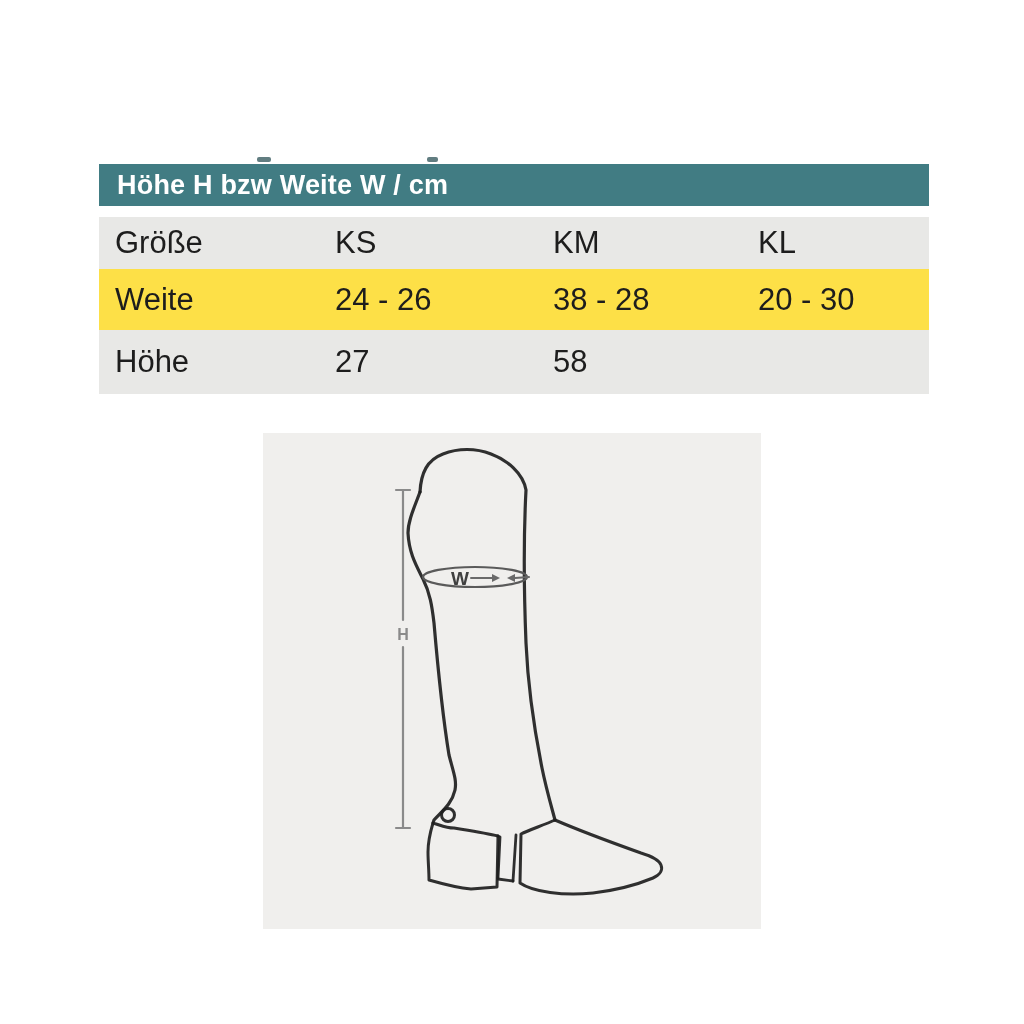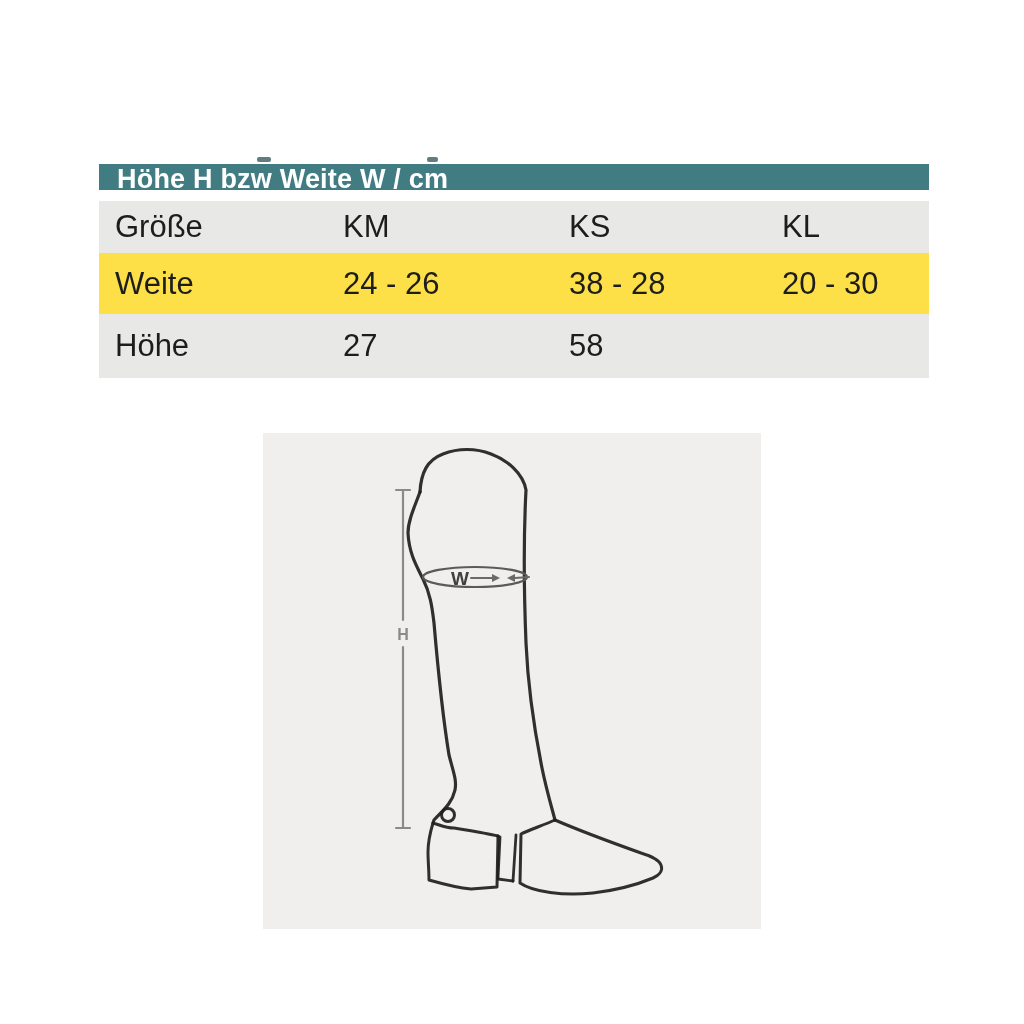--- a/index.html
+++ b/index.html
@@ -18,42 +18,42 @@
     width: 1024px; height: 1024px;
   }
   
   .size-table {
     position: absolute;
     left: 99px;
     top: 164px;
     width: 830px;
   }
   .size-table .bar {
-    height: 26px;
+    height: 42px;
     background: #417c83;
     color: #ffffff;
     font-size: 27px;
     font-weight: bold;
     display: flex;
+    align-items: center;
     padding-left: 18px;
     box-sizing: border-box;
     letter-spacing: 0.2px;
   }
   .size-table .rows {
     margin-top: 11px;
   }
   .size-table .row {
     display: grid;
     grid-template-columns: 220px 218px 205px 1fr;
     align-items: center;
     padding-left: 16px;
     box-sizing: border-box;
     color: #1d1d1d;
     font-size: 31px;
-    gap: 8px;
   }
   .row.shaded { background: #e8e8e6; }
   .row.plain  { background: #fde047; }
   .row.r1 { height: 52px; }
   .row.r2 { height: 61px; }
   .row.r3 { height: 64px; }
   
   .artifact {
     position: absolute;
     background: #45666b;
@@ -93,22 +93,22 @@
   <div class="artifact a1"></div>
   <div class="artifact a2"></div>
 
   <div class="size-table">
     <div class="bar">
       <span>Höhe H bzw Weite W / cm</span>
     </div>
     <div class="rows">
       <div class="row r1 shaded">
         <span>Größe</span>
+        <span>KS</span>
         <span>KM</span>
-        <span>KS</span>
         <span>KL</span>
       </div>
       <div class="row r2 plain">
         <span>Weite</span>
         <span>24 - 26</span>
         <span>38 - 28</span>
         <span>20 - 30</span>
       </div>
       <div class="row r3 shaded">
         <span>Höhe</span>

